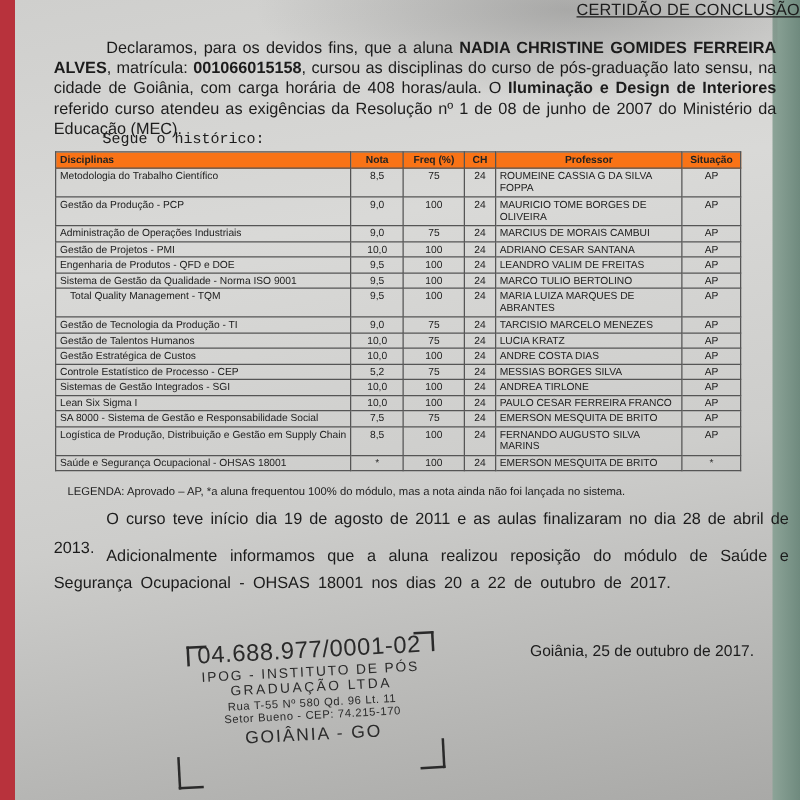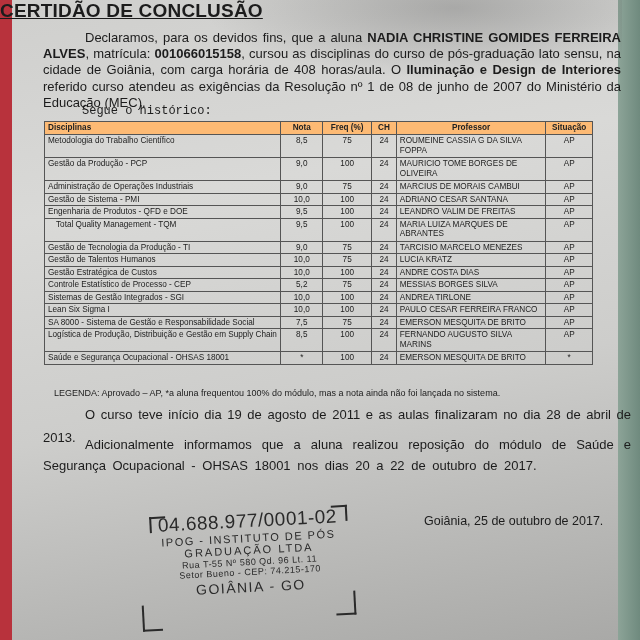--- a/index.html
+++ b/index.html
@@ -11,33 +11,33 @@
   }
   .red-edge { position:absolute; left:0; top:0; width:12px; height:640px; background:#b8323c; }
   .green-edge { position:absolute; right:0; top:0; width:24px; height:640px; background:linear-gradient(90deg,#8fa69a,#6f8a7e); }
   .paper {
     position:absolute; left:12px; top:0; width:606px; height:640px;
     background:linear-gradient(170deg,#cfcfcd 0%,#d9d9d7 30%,#cdcdcb 60%,#a9a9a7 100%);
   }
   .shade { position:absolute; left:190px; top:0; width:420px; height:80px;
     background:radial-gradient(ellipse at 60% 10%, rgba(90,90,90,.35), rgba(0,0,0,0) 70%); }
   .title {
-    position:absolute; left:0; width:640px; top:0; text-align:left;
-    font-weight:bold; font-size:19px; text-decoration:underline; letter-spacing:.2px;
+    position:absolute; left:0; width:640px; top:0; text-align:right;
+    font-weight:normal; font-size:13px; text-decoration:underline; letter-spacing:.2px;
   }
   .para { position:absolute; left:43px; width:578px; font-size:13px; line-height:16.2px; text-align:justify; }
   .p1 { top:30px; }
   .indent { display:inline-block; width:42px; }
   .segue { position:absolute; left:82px; top:104px; font-size:12px;font-family:Liberation Mono, monospace; }
   table.hist {
     position:absolute; left:44px; top:121px; width:549px;
     border-collapse:collapse; font-size:8.2px; line-height:9.5px; color:#222;
   }
   table.hist td, table.hist th { border:1px solid #555; padding:1px 3px; vertical-align:top; }
-  table.hist th { background:#fdba74; font-weight:bold; text-align:center; height:10px; }
+  table.hist th { background:#f97316; font-weight:bold; text-align:center; height:10px; }
   table.hist th.left { text-align:left; }
   .c-d { width:234px; }
   .c-n { width:36px; text-align:center; }
   .c-f { width:44px; text-align:center; }
   .c-c { width:18px; text-align:center; }
   .c-p { width:150px; }
   .c-s { width:40px; text-align:center; }
   .legend { position:absolute; left:54px; top:388px; font-size:9px; }
   .p2 { position:absolute; left:43px; top:403px; width:588px; font-size:13px; line-height:23px; text-align:justify; word-spacing:2px; }
   .p3 { position:absolute; left:43px; top:434px; width:588px; font-size:13px; line-height:21px; text-align:justify; word-spacing:3px; }
@@ -106,33 +106,41 @@
       </tr>
       <tr>
         <td class="c-d">Administração de Operações Industriais</td>
         <td class="c-n">9,0</td>
         <td class="c-f">75</td>
         <td class="c-c">24</td>
         <td class="c-p">MARCIUS DE MORAIS CAMBUI</td>
         <td class="c-s">AP</td>
       </tr>
       <tr>
-        <td class="c-d">Gestão de Sistema - PMI</td>
+        <td class="c-d">Gestão de Projetos - PMI</td>
         <td class="c-n">10,0</td>
         <td class="c-f">100</td>
         <td class="c-c">24</td>
         <td class="c-p">ADRIANO CESAR SANTANA</td>
         <td class="c-s">AP</td>
       </tr>
       <tr>
         <td class="c-d">Engenharia de Produtos - QFD e DOE</td>
         <td class="c-n">9,5</td>
         <td class="c-f">100</td>
         <td class="c-c">24</td>
         <td class="c-p">LEANDRO VALIM DE FREITAS</td>
+        <td class="c-s">AP</td>
+      </tr>
+      <tr>
+        <td class="c-d">Sistema de Gestão da Qualidade - Norma ISO 9001</td>
+        <td class="c-n">9,5</td>
+        <td class="c-f">100</td>
+        <td class="c-c">24</td>
+        <td class="c-p">MARCO TULIO BERTOLINO</td>
         <td class="c-s">AP</td>
       </tr>
       <tr>
         <td class="c-d" style="height: 20px; padding-left: 11px;">Total Quality Management - TQM</td>
         <td class="c-n" style="height: 20px;">9,5</td>
         <td class="c-f" style="height: 20px;">100</td>
         <td class="c-c" style="height: 20px;">24</td>
         <td class="c-p" style="height: 20px;">MARIA LUIZA MARQUES DE ABRANTES</td>
         <td class="c-s" style="height: 20px;">AP</td>
       </tr>

